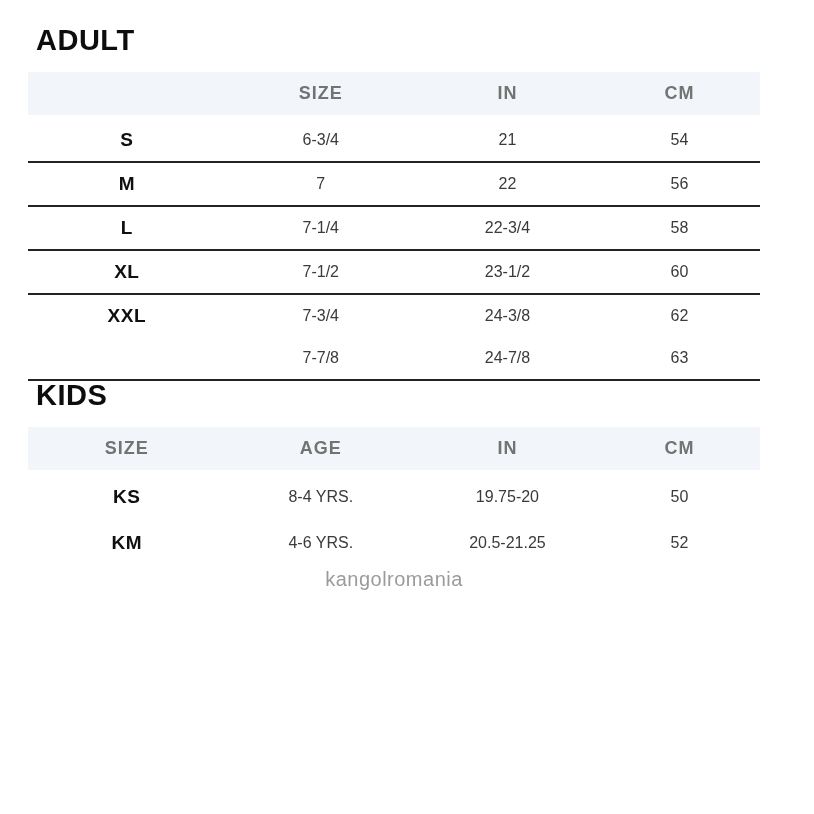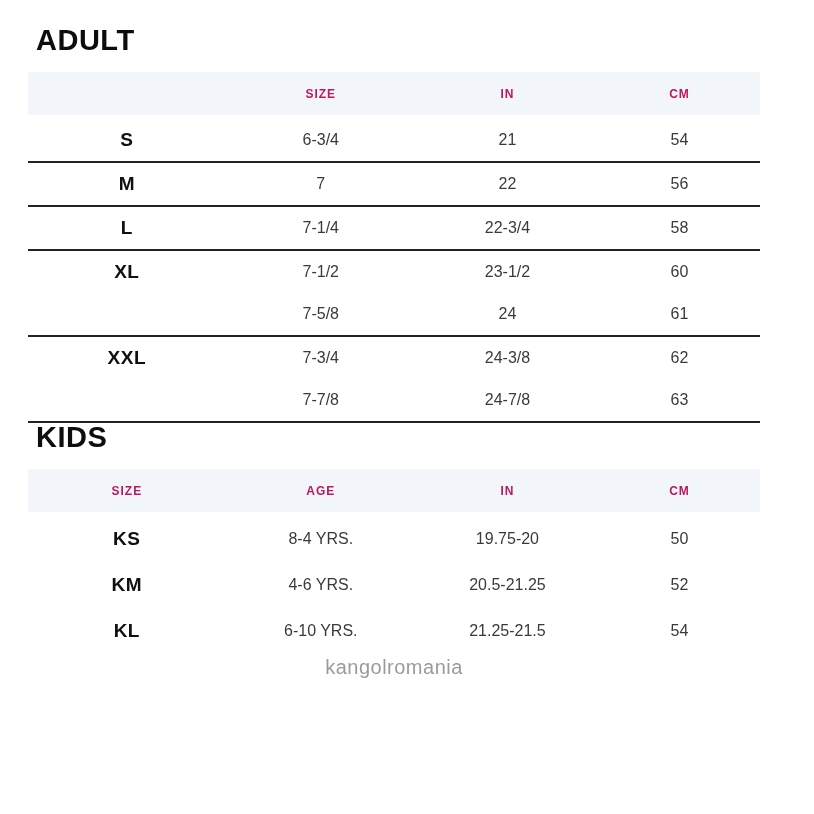--- a/index.html
+++ b/index.html
@@ -38,24 +38,24 @@
   }
   table{
     width:732px;
     border-collapse:collapse;
     table-layout:fixed;
   }
   thead th{
     background:var(--header-bg);
     height:43px;
     padding:0;
-    font-size:12px;
+    font-size:18px;
     font-weight:700;
     letter-spacing:1px;
-    color:#be185d;
+    color:#737373;
     text-align:center;
   }
   thead{
     border-bottom:4px solid #ffffff;
   }
   tbody td{
     height:42px;
     padding:0;
     text-align:center;
     font-size:16px;
@@ -132,26 +132,20 @@
           <td>58</td>
         </tr>
       </tbody>
       <tbody>
         <tr>
           <td class="rowlabel">XL</td>
           <td>7-1/2</td>
           <td>23-1/2</td>
           <td>60</td>
         </tr>
-        <tr>
-          <td class="rowlabel"></td>
-          <td>7-5/8</td>
-          <td>24</td>
-          <td>61</td>
-        </tr>
       </tbody>
       <tbody>
         <tr>
           <td class="rowlabel">XXL</td>
           <td>7-3/4</td>
           <td>24-3/8</td>
           <td>62</td>
         </tr>
         <tr>
           <td class="rowlabel"></td>
@@ -185,24 +179,18 @@
           <td>8-4 YRS.</td>
           <td>19.75-20</td>
           <td>50</td>
         </tr>
         <tr>
           <td class="rowlabel">KM</td>
           <td>4-6 YRS.</td>
           <td>20.5-21.25</td>
           <td>52</td>
         </tr>
-        <tr>
-          <td class="rowlabel">KL</td>
-          <td>6-10 YRS.</td>
-          <td>21.25-21.5</td>
-          <td>54</td>
-        </tr>
       </tbody>
   </table>
 
   <div class="watermark">kangolromania</div>
 
 </div>
 
 </body></html>

